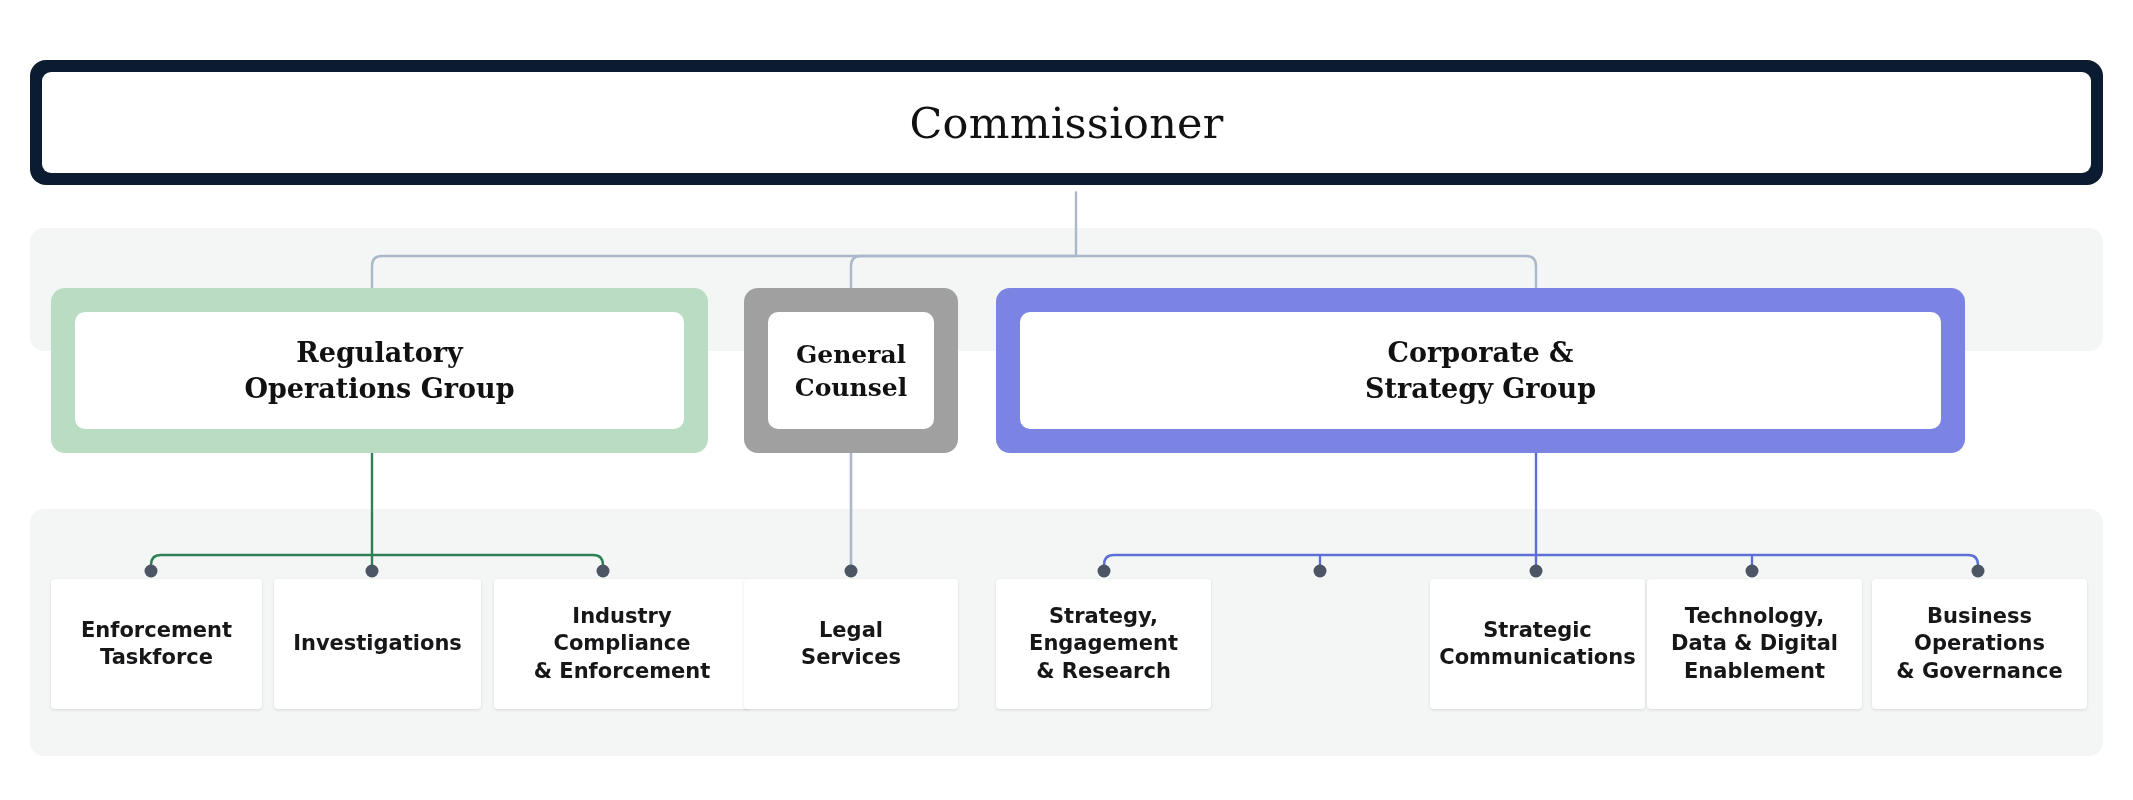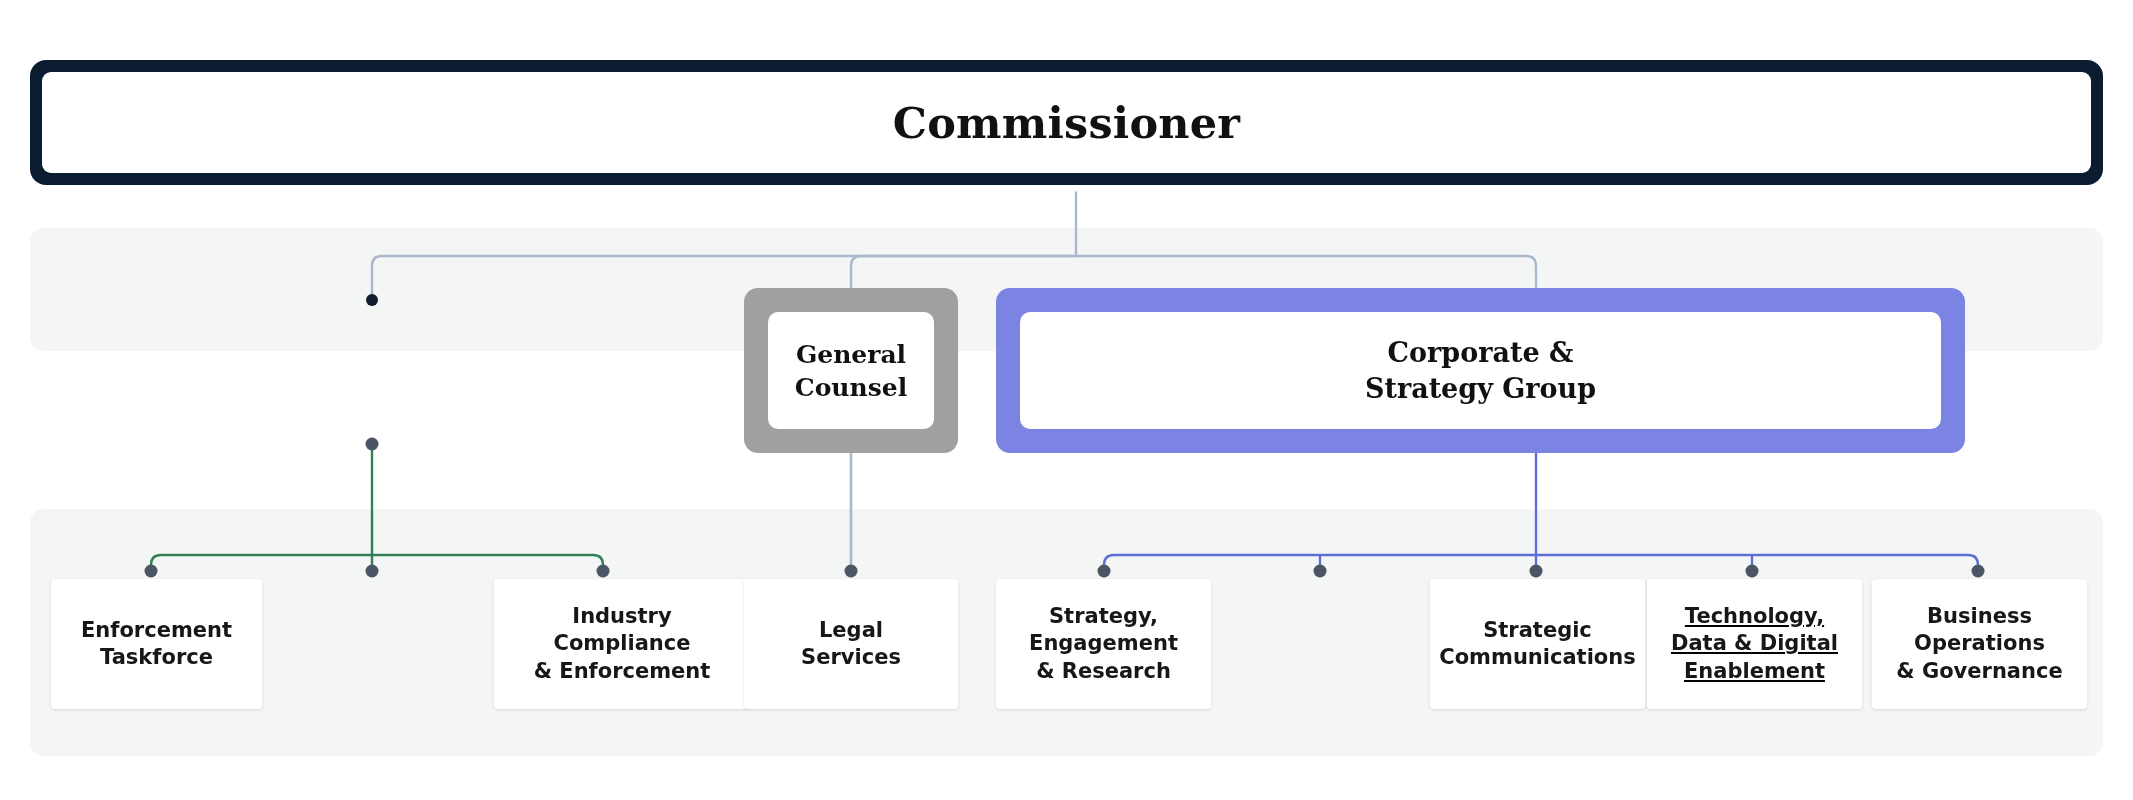--- a/index.html
+++ b/index.html
@@ -68,21 +68,21 @@
     width: 100%;
     height: 100%;
     background: #ffffff;
     border-radius: 9px;
     display: flex;
     align-items: center;
     justify-content: center;
   }
   #root-label {
     font-family: "DejaVu Serif", "Liberation Serif", serif;
-    font-weight: bold;
+    font-weight: normal;
     font-size: 43px;
     color: #111111;
     letter-spacing: 0.2px;
   }
 
   
   .group-node {
     position: absolute;
     top: 288px;
     height: 165px;
@@ -189,20 +189,28 @@
     <circle cx="1752" cy="571" r="6.5" fill="#4b5563"></circle>
     <circle cx="1978" cy="571" r="6.5" fill="#4b5563"></circle>
   </svg>
 
   <div id="root-node">
     <div id="root-inner">
       <span id="root-label">Commissioner</span>
     </div>
   </div>
 
+  <div class="group-node" id="group-regulatory">
+    <div class="group-inner">
+      <div class="group-label">
+        <span>Regulatory</span><br>
+        <span>Operations Group</span>
+      </div>
+    </div>
+  </div>
 
   <div class="group-node" id="group-counsel">
     <div class="group-inner">
       <div class="group-label">
         <span>General</span><br>
         <span>Counsel</span>
       </div>
     </div>
   </div>
 
@@ -215,20 +223,25 @@
     </div>
   </div>
 
   <div class="leaf-node" style="left:51px;  width:211px;">
     <div class="leaf-label">
       <span>Enforcement</span><br>
       <span>Taskforce</span>
     </div>
   </div>
 
+  <div class="leaf-node" style="left:274px; width:207px;">
+    <div class="leaf-label">
+      <span>Investigations</span>
+    </div>
+  </div>
 
   <div class="leaf-node" style="left:494px; width:256px;">
     <div class="leaf-label">
       <span>Industry</span><br>
       <span>Compliance</span><br>
       <span>&amp; Enforcement</span>
     </div>
   </div>
 
   <div class="leaf-node" style="left:744px; width:214px;">
@@ -247,21 +260,21 @@
   </div>
 
 
   <div class="leaf-node" style="left:1430px; width:215px;">
     <div class="leaf-label">
       <span>Strategic</span><br>
       <span>Communications</span>
     </div>
   </div>
 
-  <div class="leaf-node" style="left:1647px; width:215px;text-decoration:underline;">
+  <div class="leaf-node" style="left:1647px; width:215px;">
     <div class="leaf-label">
       <span>Technology,</span><br>
       <span>Data &amp; Digital</span><br>
       <span>Enablement</span>
     </div>
   </div>
 
   <div class="leaf-node" style="left:1872px; width:215px;">
     <div class="leaf-label">
       <span>Business</span><br>

